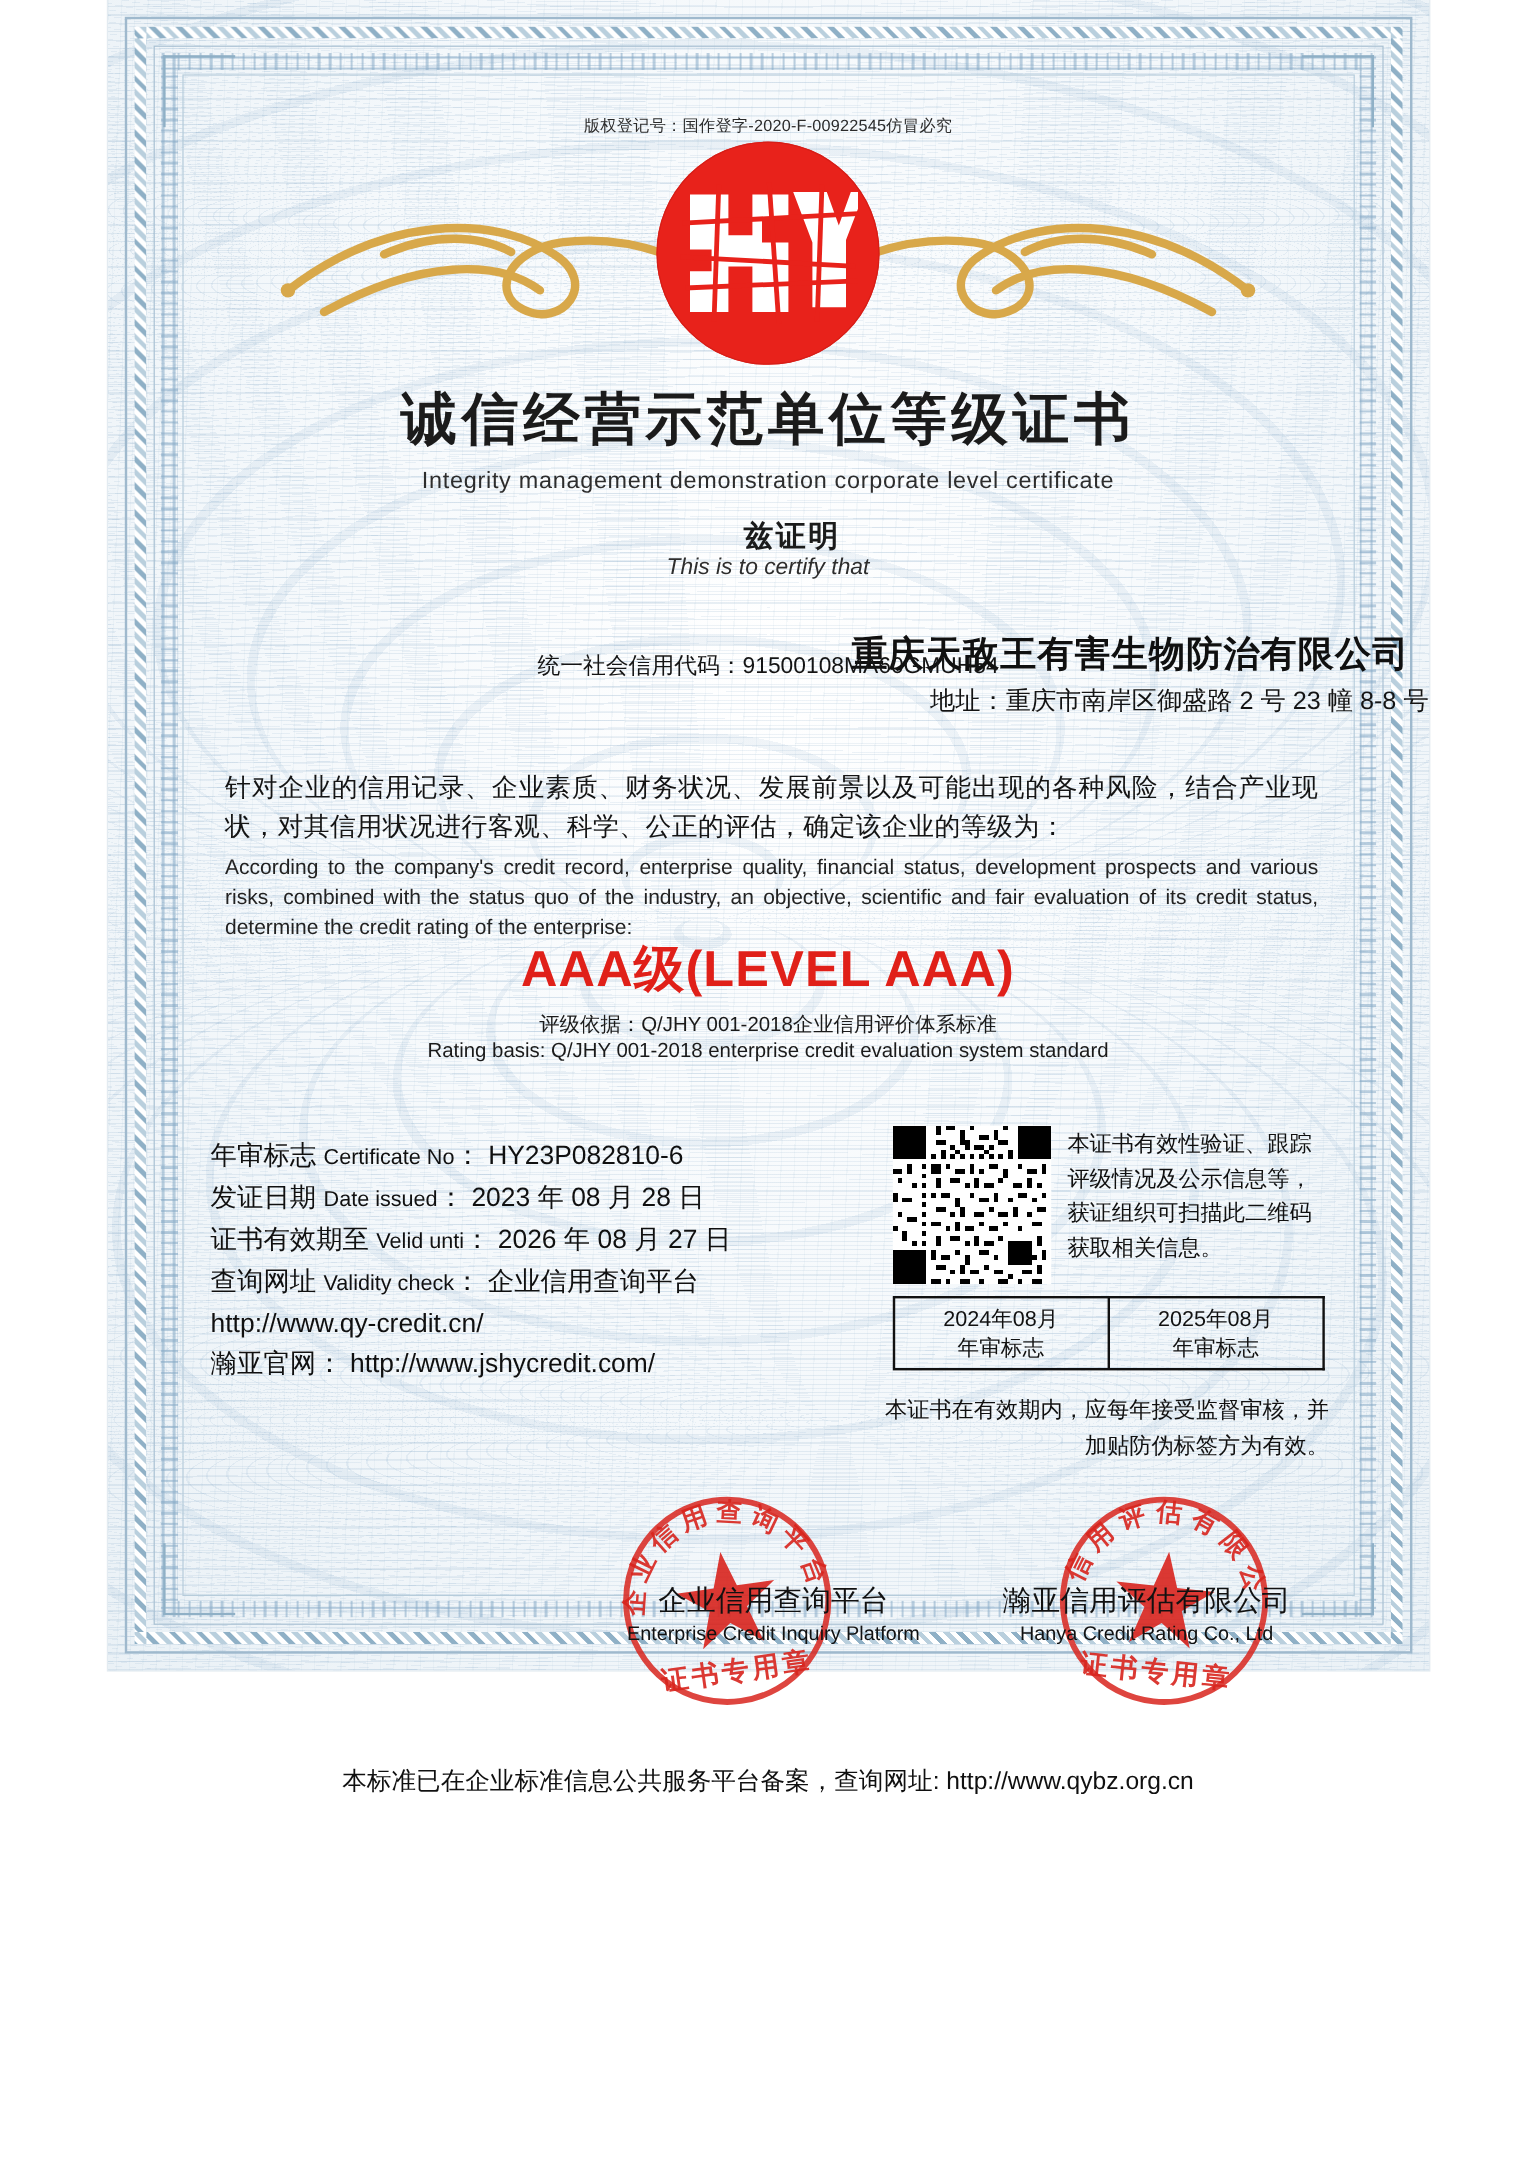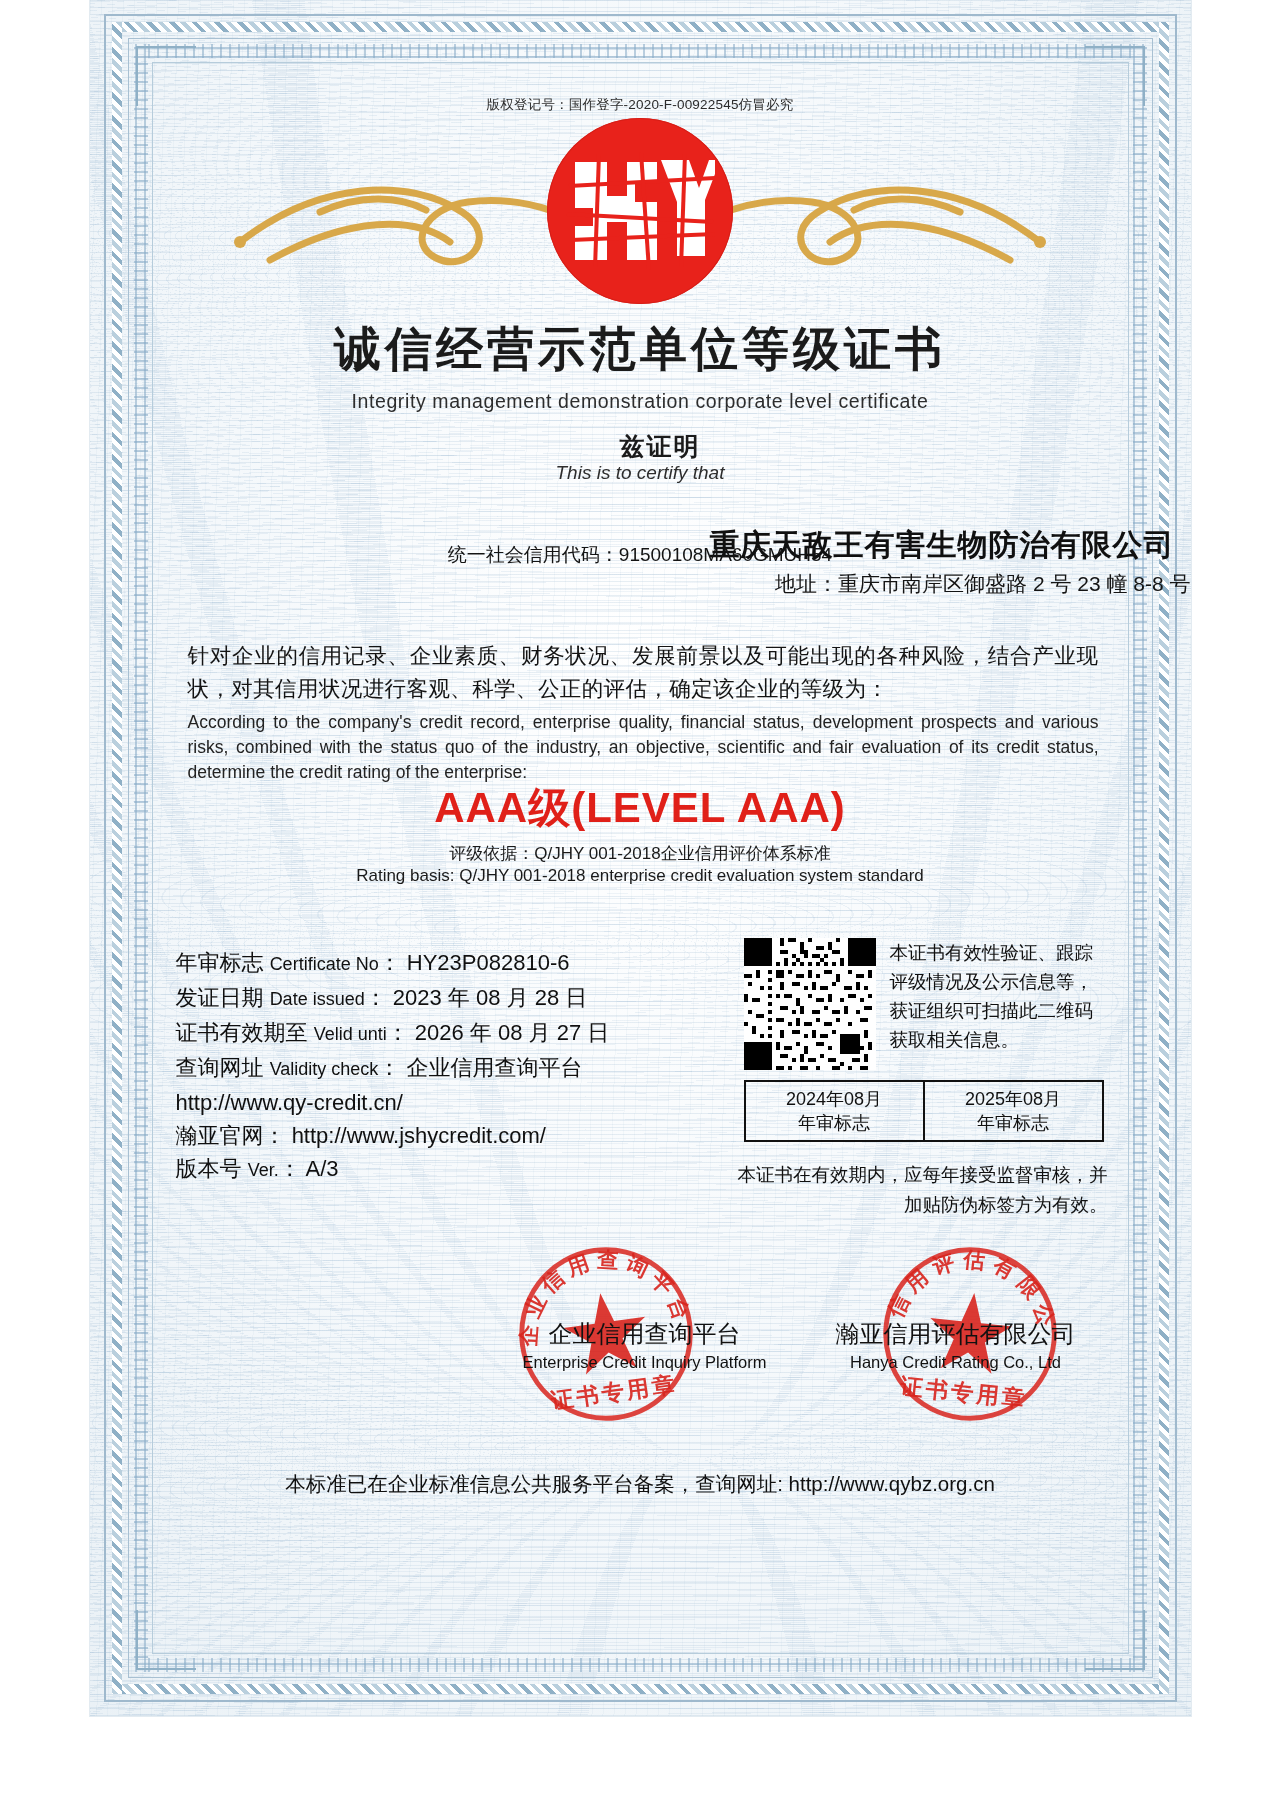--- a/index.html
+++ b/index.html
@@ -5,21 +5,21 @@
   html,body{margin:0;padding:0;}
   body{
     width:1280px;height:1800px;
     background:#ffffff;
     font-family:"Liberation Sans","DejaVu Sans",sans-serif;
     overflow:hidden;
   }
   
   #cert{
     position:relative;
-    width:1101px;height:1716px;
+    width:1101px;height:1392px;
     margin:0 auto;
     background:
       
       repeating-linear-gradient(0deg,
         rgba(150,180,205,0.22) 0px,
         rgba(150,180,205,0.22) 1px,
         rgba(255,255,255,0) 1px,
         rgba(255,255,255,0) 7px),
       repeating-linear-gradient(92deg,
         rgba(160,190,210,0.10) 0px,
@@ -310,25 +310,20 @@
         <span class="lbl-cn">查询网址</span>
         <span class="lbl-en">Validity check</span><span class="lbl-cn">：</span>
         <span class="val">企业信用查询平台</span>
       </div>
       <div class="row">
         <span class="val">http://www.qy-credit.cn/</span>
       </div>
       <div class="row">
         <span class="lbl-cn">瀚亚官网</span><span class="lbl-cn">：</span>
         <span class="val">http://www.jshycredit.com/</span>
-      </div>
-      <div class="row">
-        <span class="lbl-cn">版本号</span>
-        <span class="lbl-en">Ver.</span><span class="lbl-cn">：</span>
-        <span class="val">A/3</span>
       </div>
     </div>
 
     <div class="qr">
       <svg width="132" height="132" viewBox="0 0 33 33" shape-rendering="crispEdges" aria-hidden="true">
         <rect width="33" height="33" fill="#ffffff"></rect>
         <g fill="#000000">
 
           <path d="M0,0h7v7h-7z M1,1h5v5h-5z" fill="#000"></path>
           <rect x="2" y="2" width="3" height="3"></rect>

